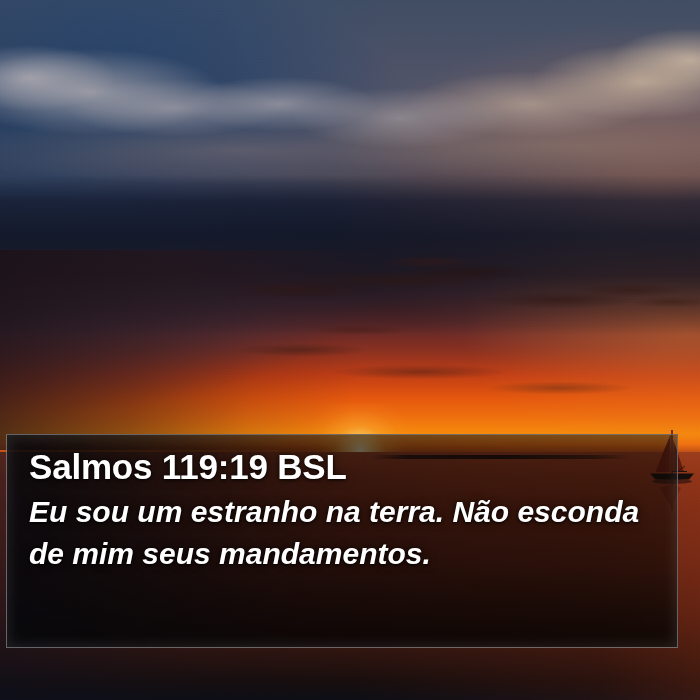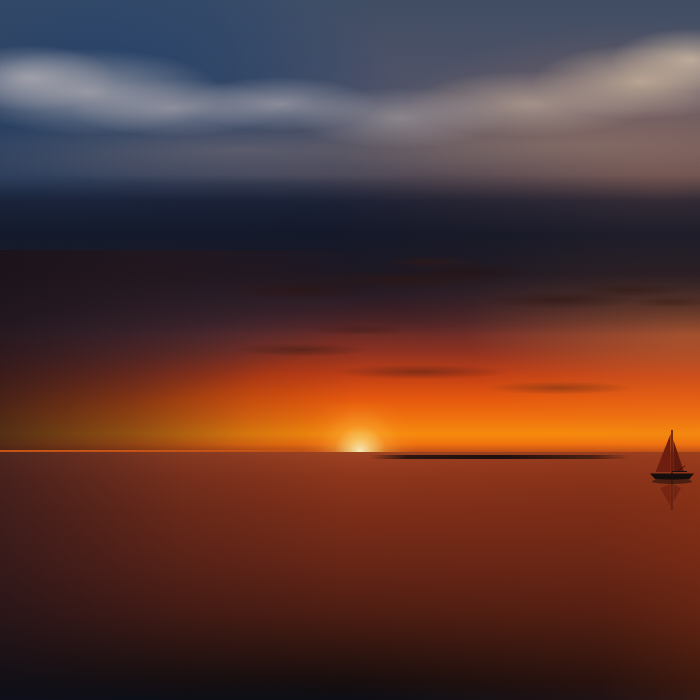--- a/index.html
+++ b/index.html
@@ -246,14 +246,19 @@
 
       <path d="M22.6 56 L22.6 78 L12 60 Z" fill="#5a1408" opacity="0.45"></path>
       <path d="M25.4 56 L25.4 74 L33 60 Z" fill="#4e1206" opacity="0.40"></path>
       <rect x="23.2" y="52" width="1.5" height="30" fill="#3d0f06" opacity="0.55"></rect>
       <ellipse cx="24" cy="53.5" rx="20" ry="2.4" fill="#120a08" opacity="0.55"></ellipse>
     </svg>
   </div>
 
   <div class="layer grain"></div>
 
+  <div class="overlay">
+    <div class="overlay-inner-glow"></div>
+    <div class="verse-ref">Salmos 119:19 BSL</div>
+    <div class="verse-body">Eu sou um estranho na terra. Não esconda de mim seus mandamentos.</div>
+  </div>
 
 </div>
 
 </body></html>

